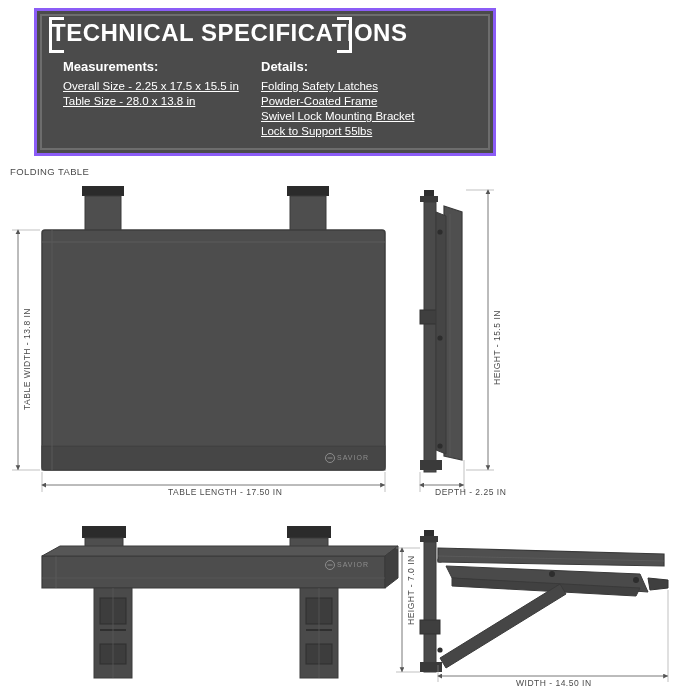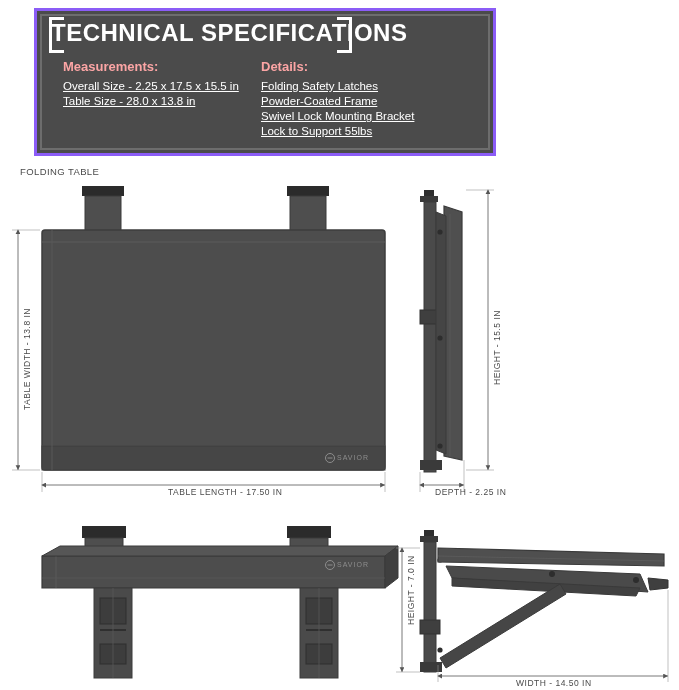--- a/index.html
+++ b/index.html
@@ -64,21 +64,21 @@
   .spec-col {
     position: absolute;
     top: 48px;
   }
   .spec-col.left  { left: 26px; width: 210px; }
   .spec-col.right { left: 224px; width: 215px; }
 
   .spec-head {
     font-size: 13px;
     font-weight: bold;
-    color: #fca5a5;
+    color: #ffffff;
     margin-bottom: 5px;
   }
   .spec-line {
     font-size: 11.5px;
     color: #ffffff;
     line-height: 15px;
     white-space: nowrap;
     text-decoration: underline;
   }
 
@@ -135,21 +135,21 @@
 
   <div class="spec-col right">
     <div class="spec-head">Details:</div>
     <div class="spec-line">Folding Safety Latches</div>
     <div class="spec-line">Powder-Coated Frame</div>
     <div class="spec-line">Swivel Lock Mounting Bracket</div>
     <div class="spec-line">Lock to Support 55lbs</div>
   </div>
 </div>
 
-<div class="fig-label" style="left:20px; top:166px;">FOLDING TABLE</div>
+<div class="fig-label" style="left:10px; top:166px;">FOLDING TABLE</div>
 
 <svg id="drawing" viewBox="0 0 679 530">
   <defs>
     <marker id="ar" markerWidth="7" markerHeight="7" refX="6" refY="3" orient="auto">
       <path d="M0,0 L6,3 L0,6 z" fill="#555"></path>
     </marker>
     <marker id="arS" markerWidth="7" markerHeight="7" refX="1" refY="3" orient="auto">
       <path d="M6,0 L0,3 L6,6 z" fill="#555"></path>
     </marker>
   </defs>

